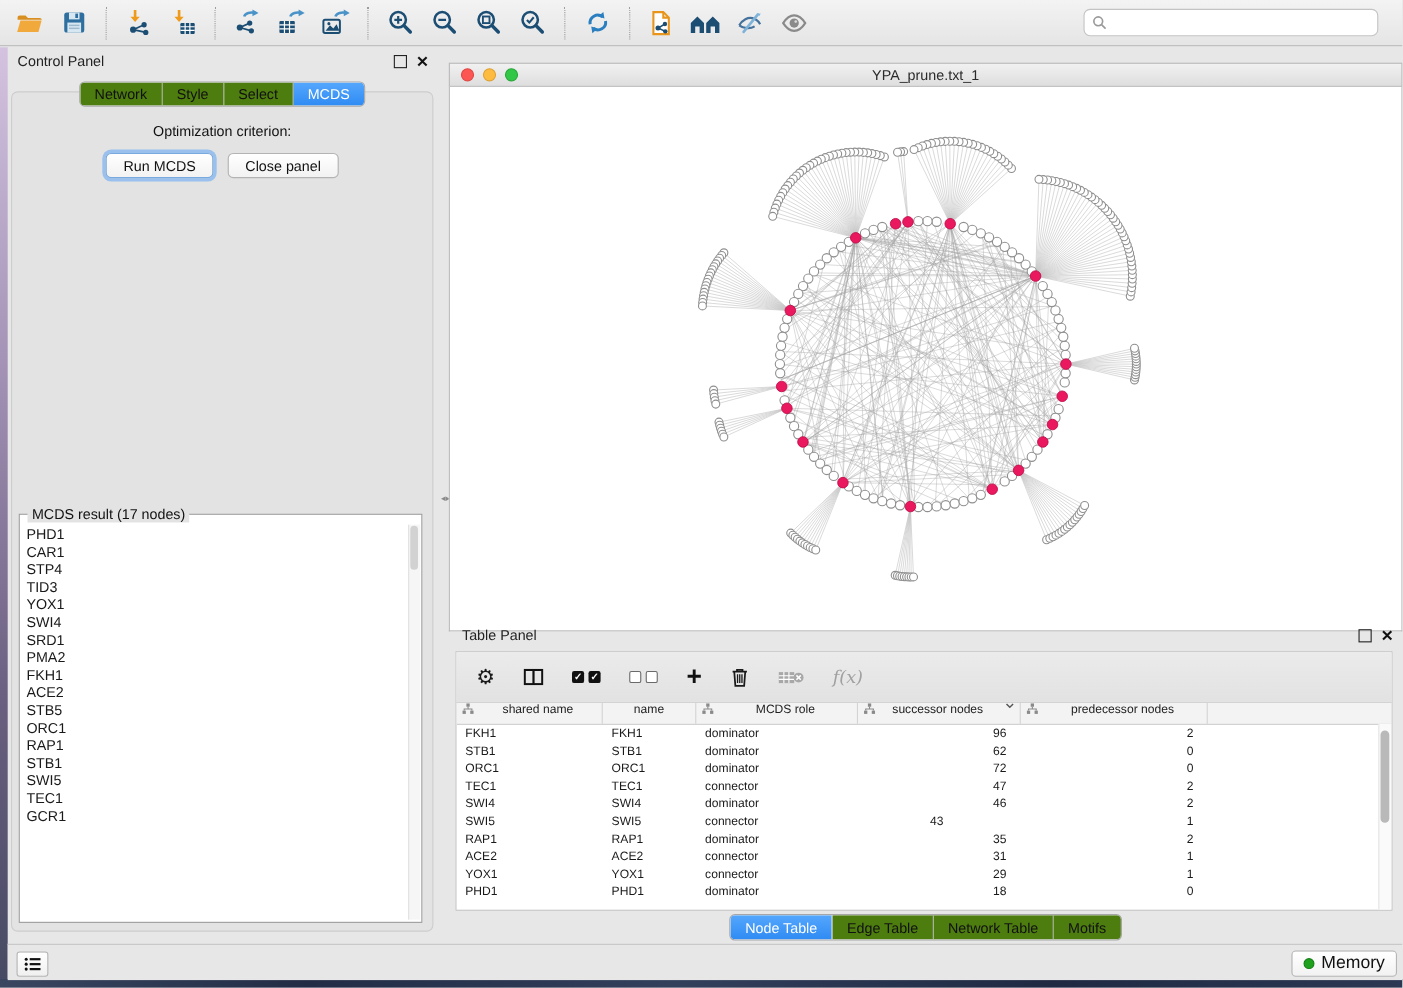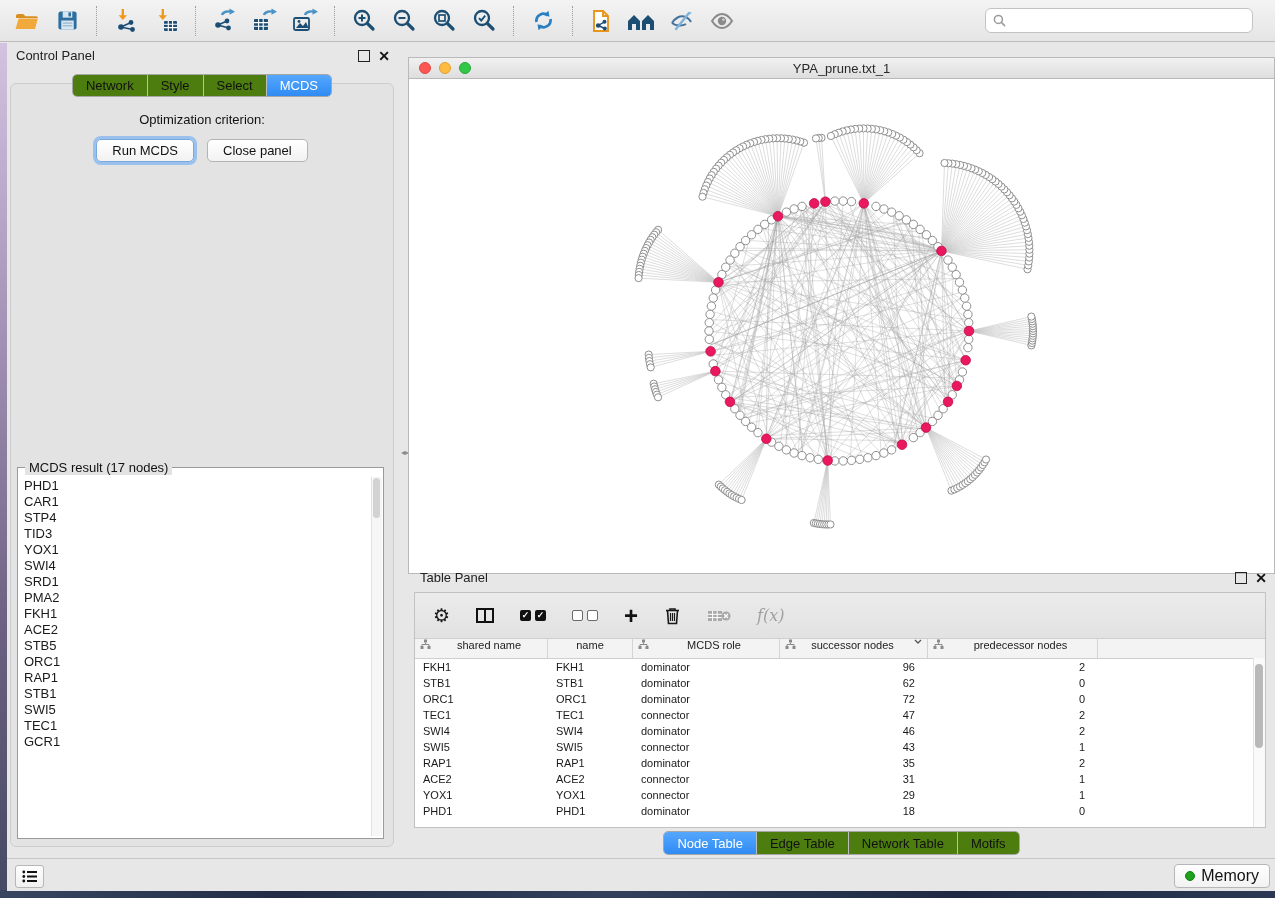--- a/index.html
+++ b/index.html
@@ -1106,21 +1106,21 @@
             <div class="td" style="flex: 0 0 133px; width: 133px;">SWI4</div>
             <div class="td" style="flex: 0 0 85px; width: 85px;">SWI4</div>
             <div class="td" style="flex: 0 0 147px; width: 147px;">dominator</div>
             <div class="td num" style="flex: 0 0 148px; width: 148px;">46</div>
             <div class="td num" style="flex: 0 0 170px; width: 170px;">2</div>
           </div>
           <div class="tr">
             <div class="td" style="flex: 0 0 133px; width: 133px;">SWI5</div>
             <div class="td" style="flex: 0 0 85px; width: 85px;">SWI5</div>
             <div class="td" style="flex: 0 0 147px; width: 147px;">connector</div>
-            <div class="td num" style="flex: 0 0 148px; width: 148px;">43</div>
+            <div class="td num" style="flex: 0 0 148px; width: 148px; text-align: center;">43</div>
             <div class="td num" style="flex: 0 0 170px; width: 170px;">1</div>
           </div>
           <div class="tr">
             <div class="td" style="flex: 0 0 133px; width: 133px;">RAP1</div>
             <div class="td" style="flex: 0 0 85px; width: 85px;">RAP1</div>
             <div class="td" style="flex: 0 0 147px; width: 147px;">dominator</div>
             <div class="td num" style="flex: 0 0 148px; width: 148px;">35</div>
             <div class="td num" style="flex: 0 0 170px; width: 170px;">2</div>
           </div>
           <div class="tr">

